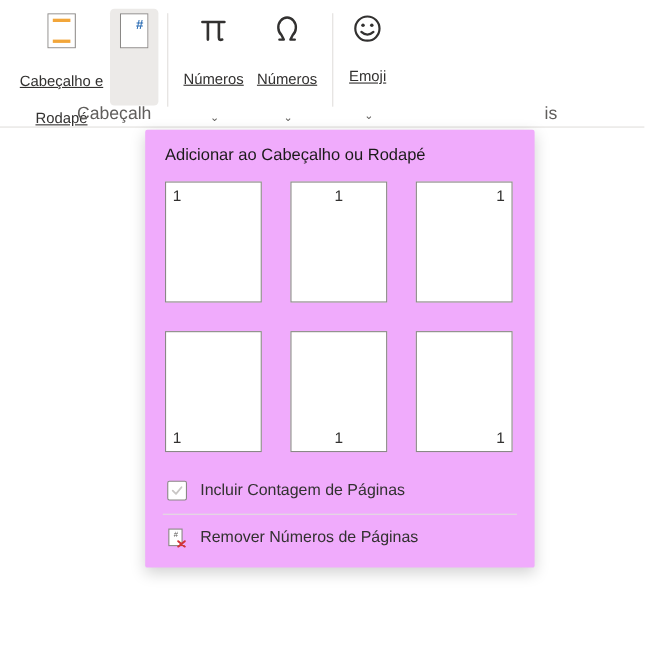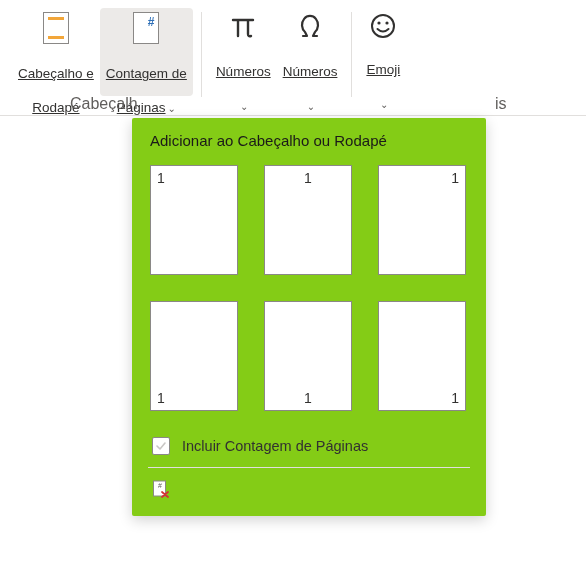--- a/index.html
+++ b/index.html
@@ -70,21 +70,21 @@
     font-size: 16px;
     color: #605e5c;
   }
 
   
   .panel {
     position: absolute;
     left: 132px;
     top: 118px;
     width: 354px;
-    background: #84cc16;
+    background: #f0abfc;
     box-shadow: 0 4px 14px rgba(0,0,0,0.18);
     border-radius: 2px;
     padding: 14px 18px 10px 18px;
     box-sizing: border-box;
   }
   .panel-title {
     font-size: 15px;
     font-weight: 400;
     margin-bottom: 16px;
     color: #1b1a19;
@@ -171,24 +171,20 @@
     </span>
   </div>
 
   <div class="r-btn active">
     <span class="r-icon">
       <svg width="26" height="32" viewBox="0 0 26 32">
         <rect x="0.5" y="0.5" width="25" height="31" fill="#fff" stroke="#8a8886"></rect>
         <text x="18" y="14" font-size="12" fill="#2f6fb6" font-weight="600" text-anchor="middle">#</text>
       </svg>
     </span>
-    <span class="r-label">
-      <span>Contagem de</span><br>
-      <span><span>Páginas</span><span class="chev">⌄</span></span>
-    </span>
   </div>
 
   <div class="group-sep"></div>
 
   <div class="r-btn">
     <span class="r-icon">
       <svg width="30" height="30" viewBox="0 0 30 30">
         <path d="M5 8 H25 M10 8 V24 M20 8 V22 Q20 25 23 24" stroke="#323130" stroke-width="2.4" fill="none" stroke-linecap="round"></path>
       </svg>
     </span>
@@ -267,14 +263,15 @@
   <div class="divider"></div>
 
   <div class="panel-row">
     <span class="remove-icon">
       <svg width="18" height="18" viewBox="0 0 18 18">
         <rect x="1.5" y="1" width="12" height="15" fill="#fff" stroke="#8a8886"></rect>
         <text x="6" y="8" font-size="7" fill="#605e5c">#</text>
         <path d="M10 12 L16 17 M16 12 L10 17" stroke="#d13438" stroke-width="1.8" stroke-linecap="round"></path>
       </svg>
     </span>
+    <span>Remover Números de Páginas</span>
   </div>
 </div>
 
 </body></html>

